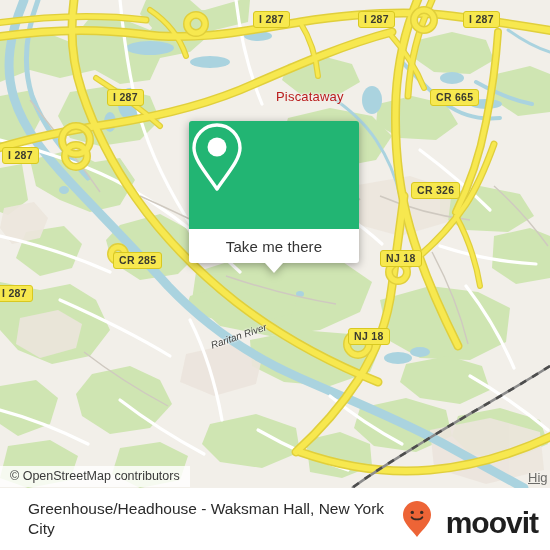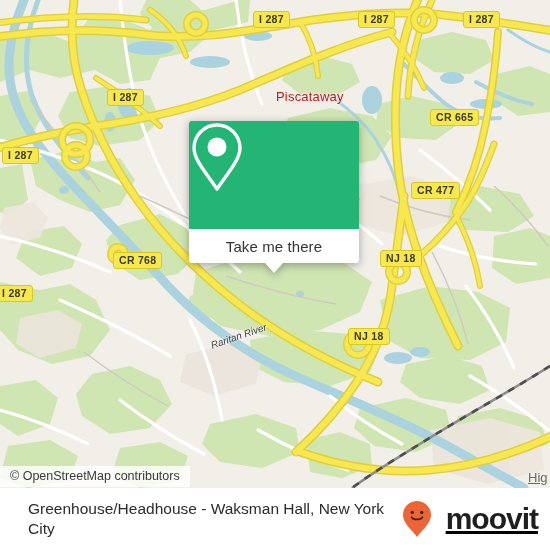--- a/index.html
+++ b/index.html
@@ -103,21 +103,21 @@
     padding:0 12px 0 28px;
   }
   #footer-title{
     flex:1 1 auto;
     color:#2b2b2b;
     font-size:15.5px;
     line-height:20px;
     padding-right:8px;
   }
   #brand{
-    flex:0 0 auto;display:flex;align-items:center;gap:14px;text-decoration:underline;
+    flex:0 0 auto;display:flex;align-items:flex-end;gap:14px;
   }
   #brand-text{
     color:#1f1f1f;font-size:30px;font-weight:bold;letter-spacing:-1px;
     line-height:30px;
   }
 </style>
 </head>
 <body>
 
 <div id="app">
@@ -303,25 +303,25 @@
     </svg>
 
     <div class="placelabel" style="left:276px;top:89px;">Piscataway</div>
     <div class="riverlabel" style="left:211px;top:340px;transform:rotate(-19deg);transform-origin:left center;">Raritan River</div>
     <div class="cutlabel" style="left:528px;top:470px;text-decoration:underline;">Hig</div>
 
     <div class="shield" style="left:253px;top:11px;">I 287</div>
     <div class="shield" style="left:358px;top:11px;">I 287</div>
     <div class="shield" style="left:463px;top:11px;">I 287</div>
     <div class="shield" style="left:107px;top:89px;">I 287</div>
-    <div class="shield" style="left:430px;top:89px;margin-top:20px;">CR 665</div>
+    <div class="shield" style="left:430px;top:89px;">CR 665</div>
     <div class="shield" style="left:2px;top:147px;">I 287</div>
-    <div class="shield" style="left:411px;top:182px;">CR 477</div>
+    <div class="shield" style="left:411px;top:182px;">CR 326</div>
     <div class="shield" style="left:380px;top:250px;">NJ 18</div>
-    <div class="shield" style="left:113px;top:252px;">CR 768</div>
+    <div class="shield" style="left:113px;top:252px;">CR 285</div>
     <div class="shield" style="left:-4px;top:285px;">I 287</div>
     <div class="shield" style="left:348px;top:328px;">NJ 18</div>
 
     <div id="popup">
       <div id="popup-head" style="background:#22b573;">
         <svg id="pin-icon" width="56" height="72" viewBox="0 0 56 72">
           <path d="M28 4 C15.3 4 5 14.3 5 27 C5 39 18 53 28 68 C38 53 51 39 51 27 C51 14.3 40.7 4 28 4 Z" fill="none" stroke="#ffffff" stroke-width="3.4" stroke-linejoin="round"></path>
           <circle cx="28" cy="26" r="9.5" fill="#ffffff"></circle>
         </svg>
       </div>

